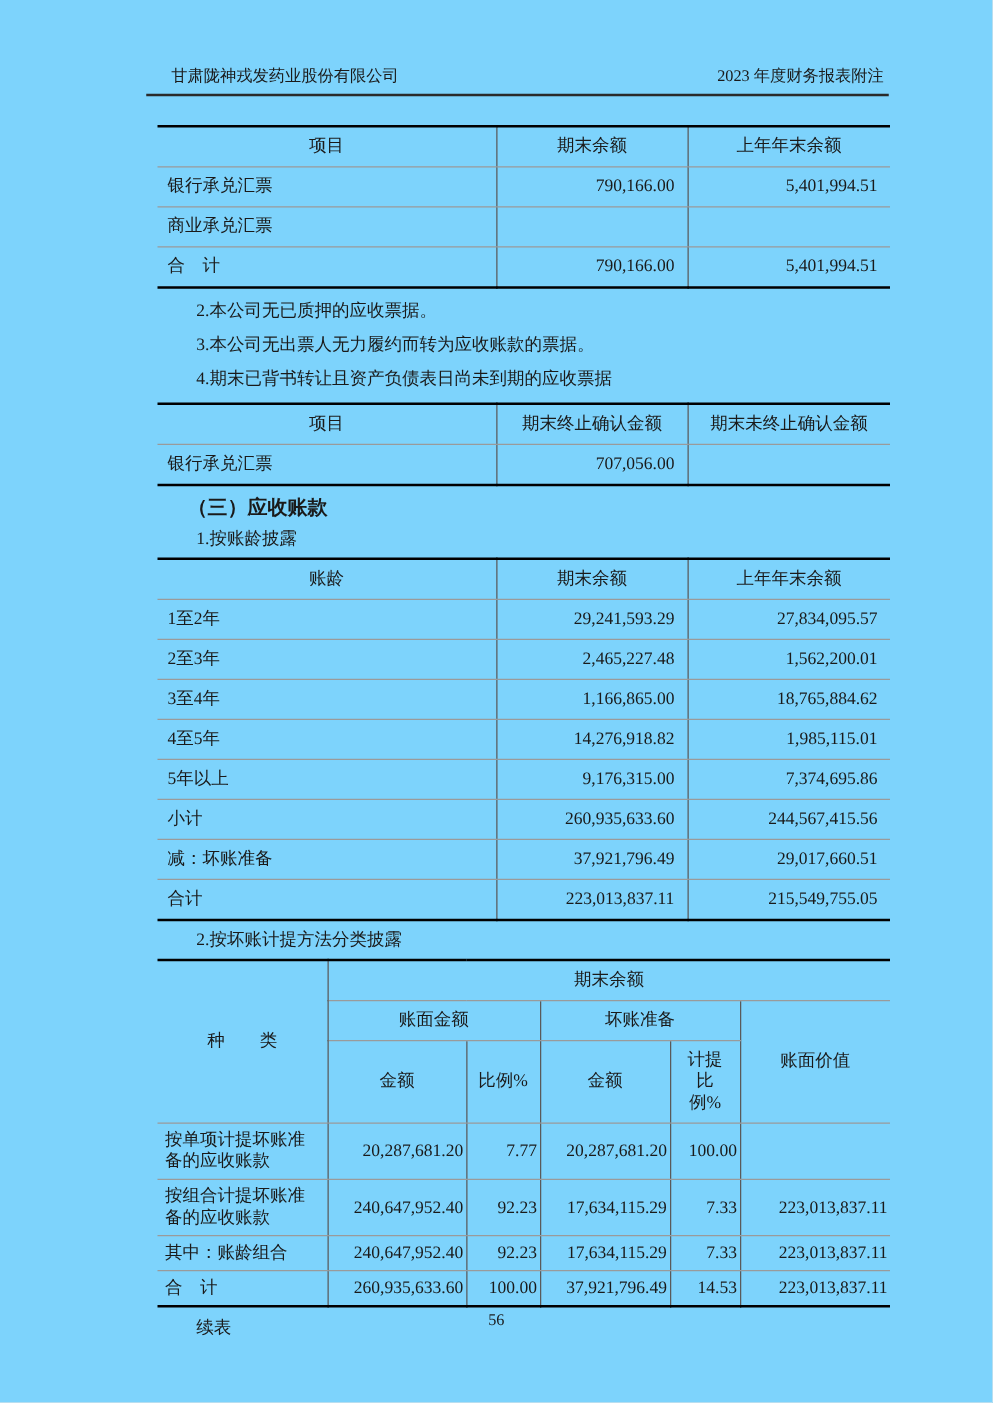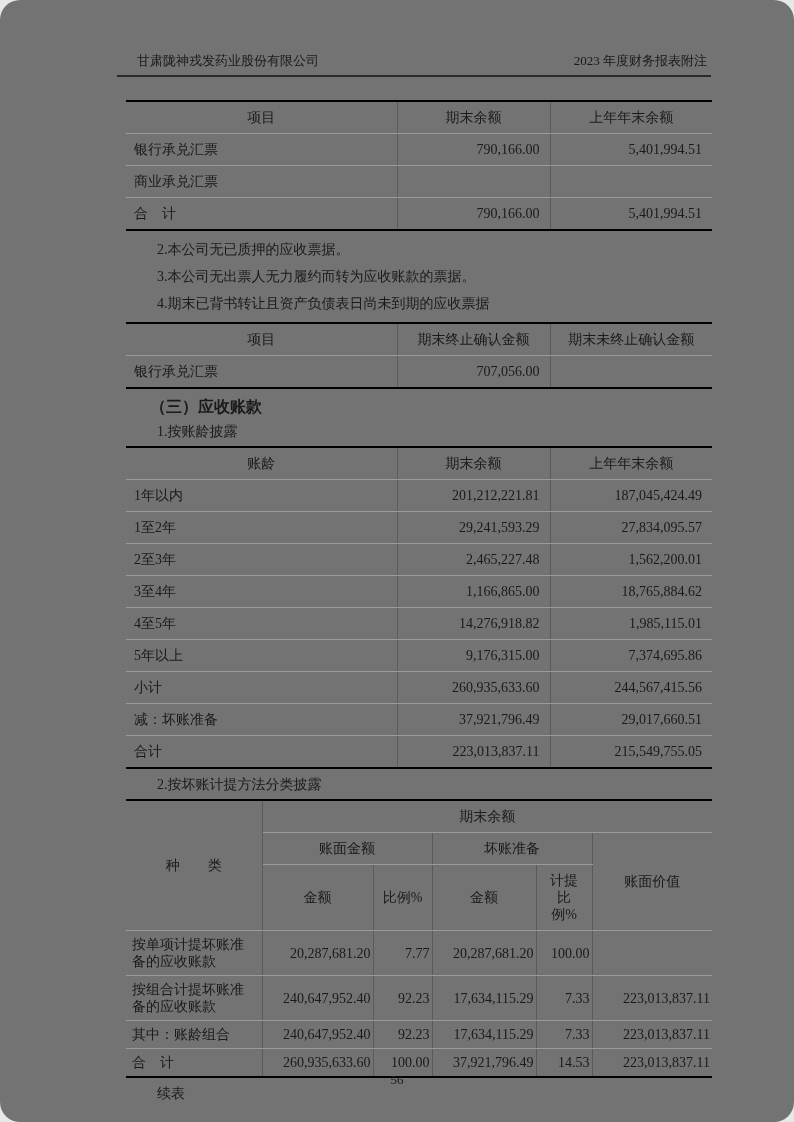--- a/index.html
+++ b/index.html
@@ -1,21 +1,20 @@
 <!DOCTYPE html>
 <html><head>
 <meta charset="utf-8">
 <style>
   html,body { margin:0; padding:0; background:#e8e8e8; }
   .page {
     position:relative; width:794px; height:1122px; margin:0 auto;
-    background:#737373; color:#1a1a1a;
+    background:#7dd3fc; color:#1a1a1a;
     font-family:"Liberation Serif","DejaVu Serif",serif;
     overflow:hidden;
-    border-radius:20px;
   }
   
   .page-header {
     position:absolute; top:52px; left:117px; width:594px;
     display:flex; justify-content:space-between; align-items:flex-end;
     border-bottom:2px solid #2a2a2a; padding-bottom:5px;
     font-size:13px;
   }
   .page-header .hl { padding-left:20px; }
   .page-header .hr { padding-right:4px; }
@@ -42,21 +41,21 @@
   .doc-table .first { border-left:none; }
   .doc-table .last  { border-right:none; }
   .doc-table td.lbl { text-align:left; }
   .doc-table td.num { text-align:right; padding-right:10px; }
   .doc-table td.c   { text-align:left; }
   
   table.method-table td { padding:5px 6px; }
   table.method-table td.num { padding:5px 2px; }
   table.method-table td.lbl { padding-left:6px; padding-right:5px; }
   
-  .page-number { position:absolute; left:0; right:0; top:1048px; text-align:center; font-size:13px;margin-top:24px; }
+  .page-number { position:absolute; left:0; right:0; top:1048px; text-align:center; font-size:13px; }
 </style>
 </head>
 <body>
 
 <div class="page">
 
   <div class="page-header">
     <span class="hl">甘肃陇神戎发药业股份有限公司</span>
     <span class="hr">2023 年度财务报表附注</span>
   </div>
@@ -124,25 +123,20 @@
       <colgroup>
           <col style="width:271px">
           <col style="width:153px">
           <col style="width:162px">
         </colgroup>
       <tbody>
           <tr>
         <th class="first">账龄</th>
         <th>期末余额</th>
         <th class="last">上年年末余额</th>
-      </tr>
-      <tr>
-        <td class="first lbl">1年以内</td>
-        <td class="num">201,212,221.81</td>
-        <td class="last num">187,045,424.49</td>
       </tr>
       <tr>
         <td class="first lbl">1至2年</td>
         <td class="num">29,241,593.29</td>
         <td class="last num">27,834,095.57</td>
       </tr>
       <tr>
         <td class="first lbl">2至3年</td>
         <td class="num">2,465,227.48</td>
         <td class="last num">1,562,200.01</td>

